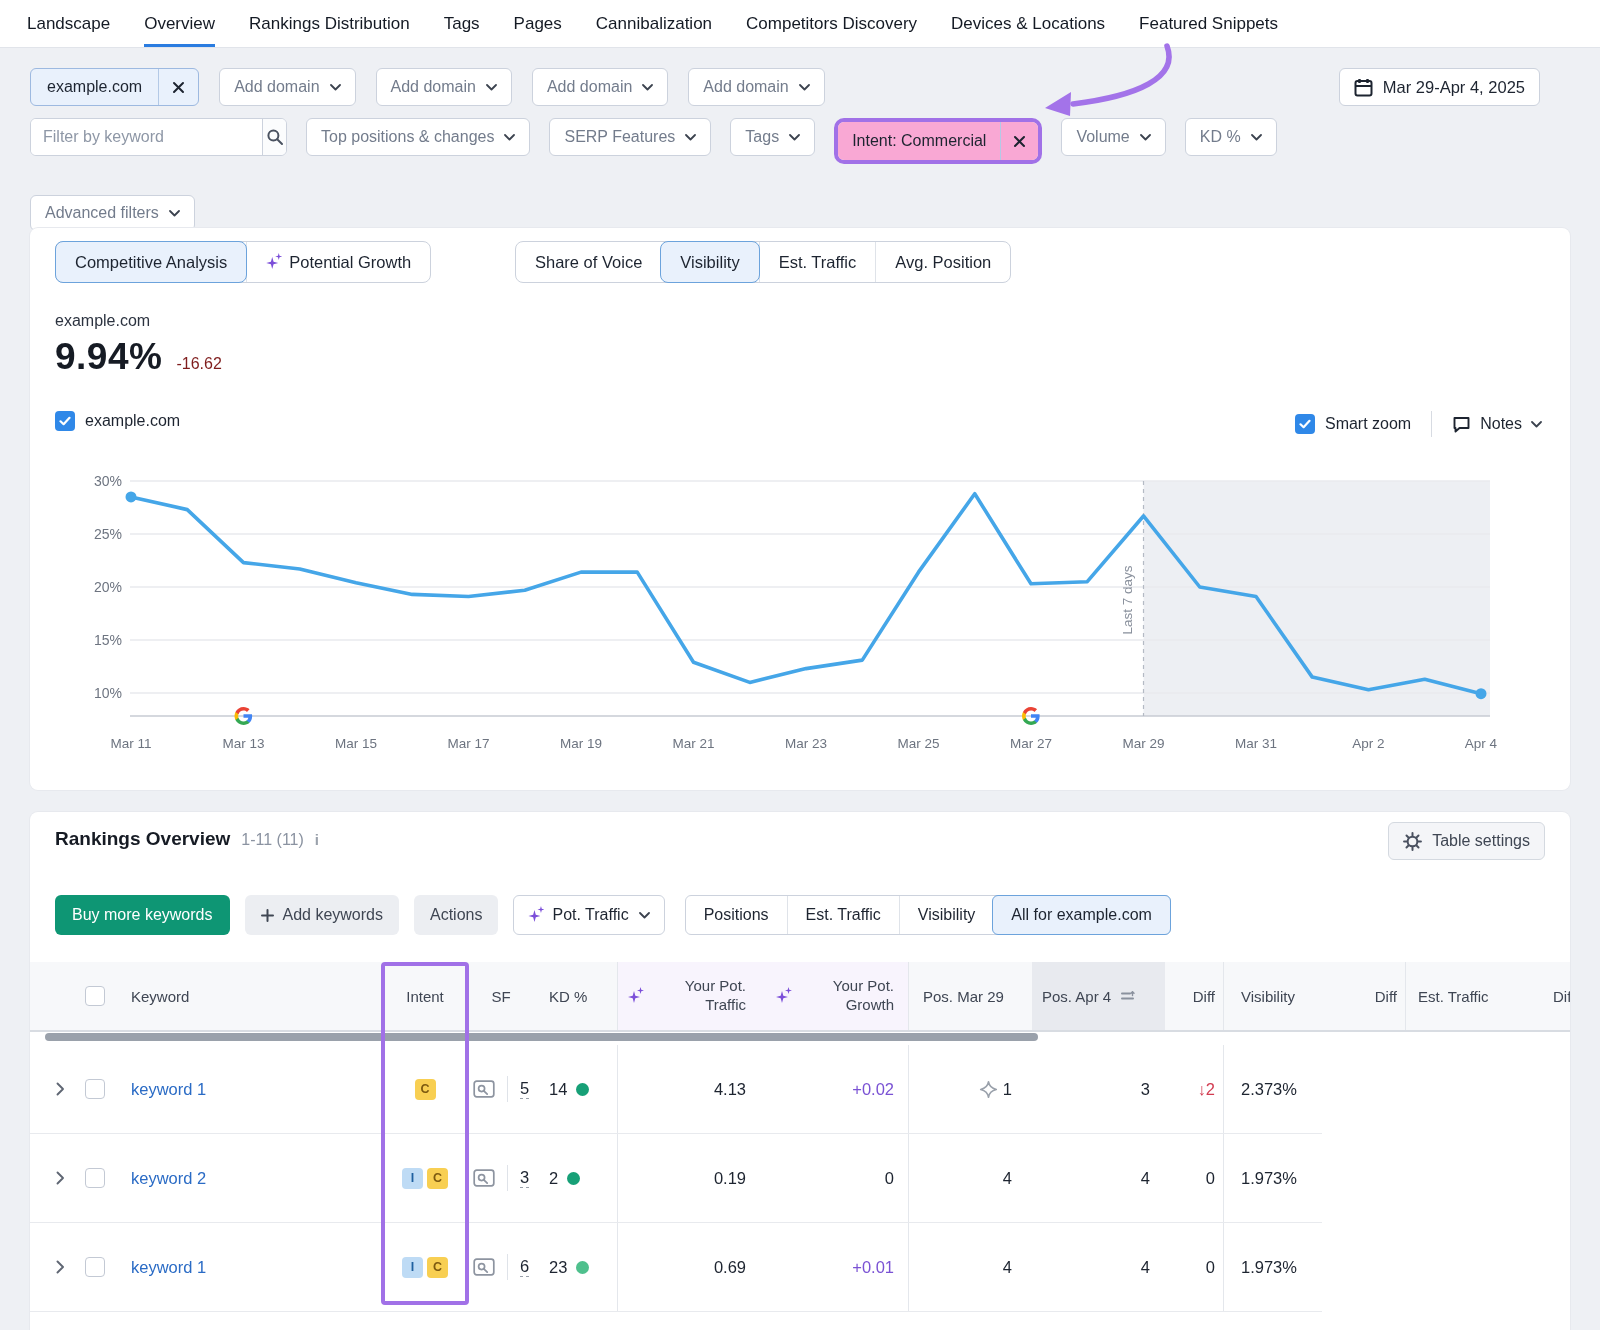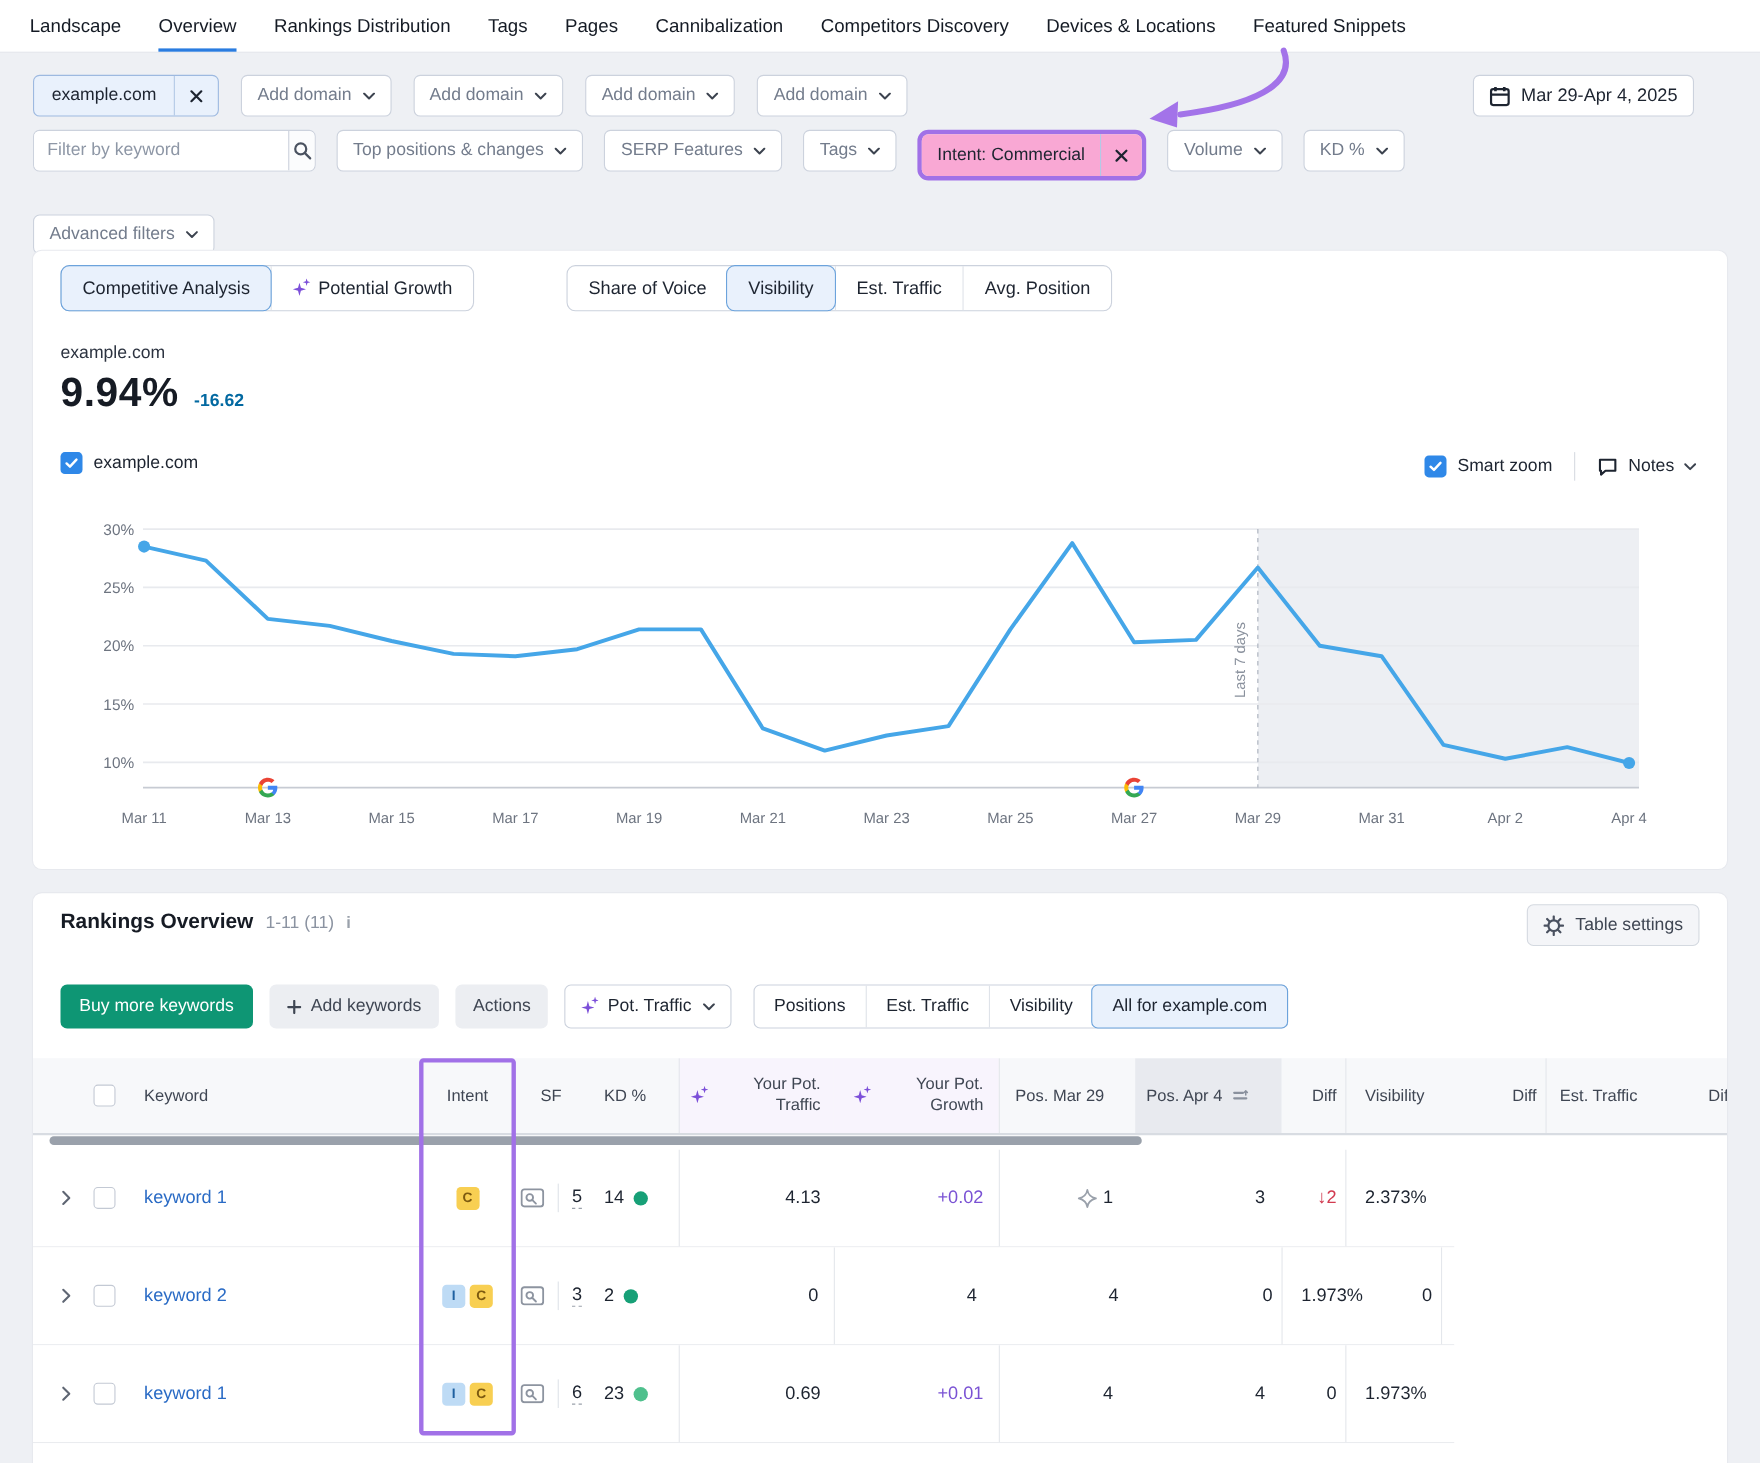--- a/index.html
+++ b/index.html
@@ -43,21 +43,21 @@
 
   
   .seg-group { position:absolute; display:flex; background:#fff; border:1px solid #ccd2dd; border-radius:8px; height:42px; }
   .seg { display:flex; align-items:center; gap:9px; padding:0 19px; font-size:16.5px; color:#1d2430; cursor:pointer; border-left:1px solid #dfe3e9; }
   .seg:first-child { border-left:0; }
   .seg.sel { background:#e9f1fc; border:1px solid #6ca3dc; border-radius:8px; margin:-1px; position:relative; z-index:1; }
 
   .metric-domain { position:absolute; left:25px; top:84px; font-size:16px; color:#2c3340; }
   .metric-line { position:absolute; left:25px; top:108px; display:flex; align-items:baseline; gap:14px; }
   .metric-value { font-size:37px; font-weight:700; color:#161b24; letter-spacing:.5px; }
-  .metric-change { font-size:16px; color:#0369a1;font-weight:bold; }
+  .metric-change { font-size:16px; color:#7f1d1d; }
 
   .legend-row { position:absolute; left:25px; top:183px; display:flex; align-items:center; gap:10px; }
   .chart-ctrls { position:absolute; right:28px; top:183px; display:flex; align-items:center; gap:20px; }
   .checkbox { width:20px; height:20px; border-radius:4px; background:#2f88e8; display:flex; align-items:center; justify-content:center; cursor:pointer; flex:none; }
   .checkbox.empty { background:#fff; border:1px solid #c3c9d4; }
   .lab { font-size:16px; color:#1d2430; }
   .vdiv { width:1px; height:26px; background:#d7dbe2; }
   .notes { display:flex; align-items:center; gap:9px; cursor:pointer; }
 
   .chart-wrap { position:absolute; left:0; top:225px; width:1372px; height:312px; }
@@ -527,20 +527,21 @@
               <circle cx="8.6" cy="8.6" r="3" fill="none" stroke="#8d94a0" stroke-width="1.7"></circle>
               <path d="M10.8 10.8l3.4 3.4" stroke="#8d94a0" stroke-width="1.7" stroke-linecap="round"></path>
             </svg>
             <span style="width:1px;height:26px;background:#dfe3e9;margin:0 12px;"></span>
             <span class="dash-num">3</span>
           </div>
           <div class="tcell" style="padding-left: 12px;">
             <span>2</span>
             <span class="kd-dot" style="background: rgb(23, 160, 119);"></span>
           </div>
+          <div class="tcell tc-right vline" style="padding-right: 12px;">0.19</div>
           <div class="tcell tc-right" style="padding-right: 14px;">
             <span>0</span>
           </div>
           <div class="tcell tc-right vline" style="padding-right: 20px;">
             <span>4</span>
           </div>
           <div class="tcell tc-right" style="padding-right: 15px;">4</div>
           <div class="tcell tc-right" style="padding-right: 8px;">
             <span>0</span>
           </div>

